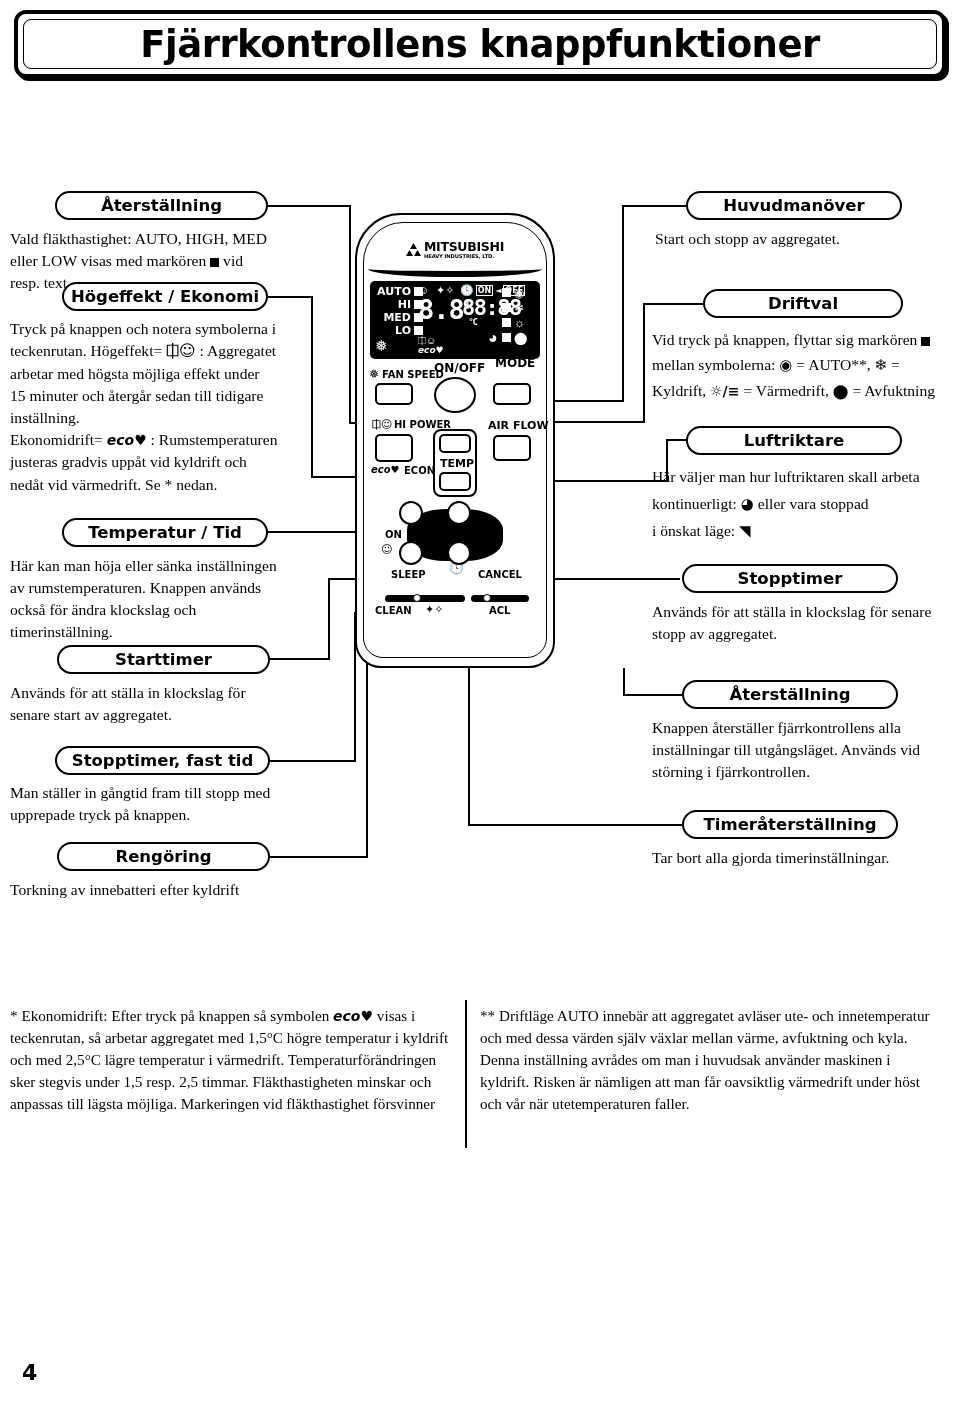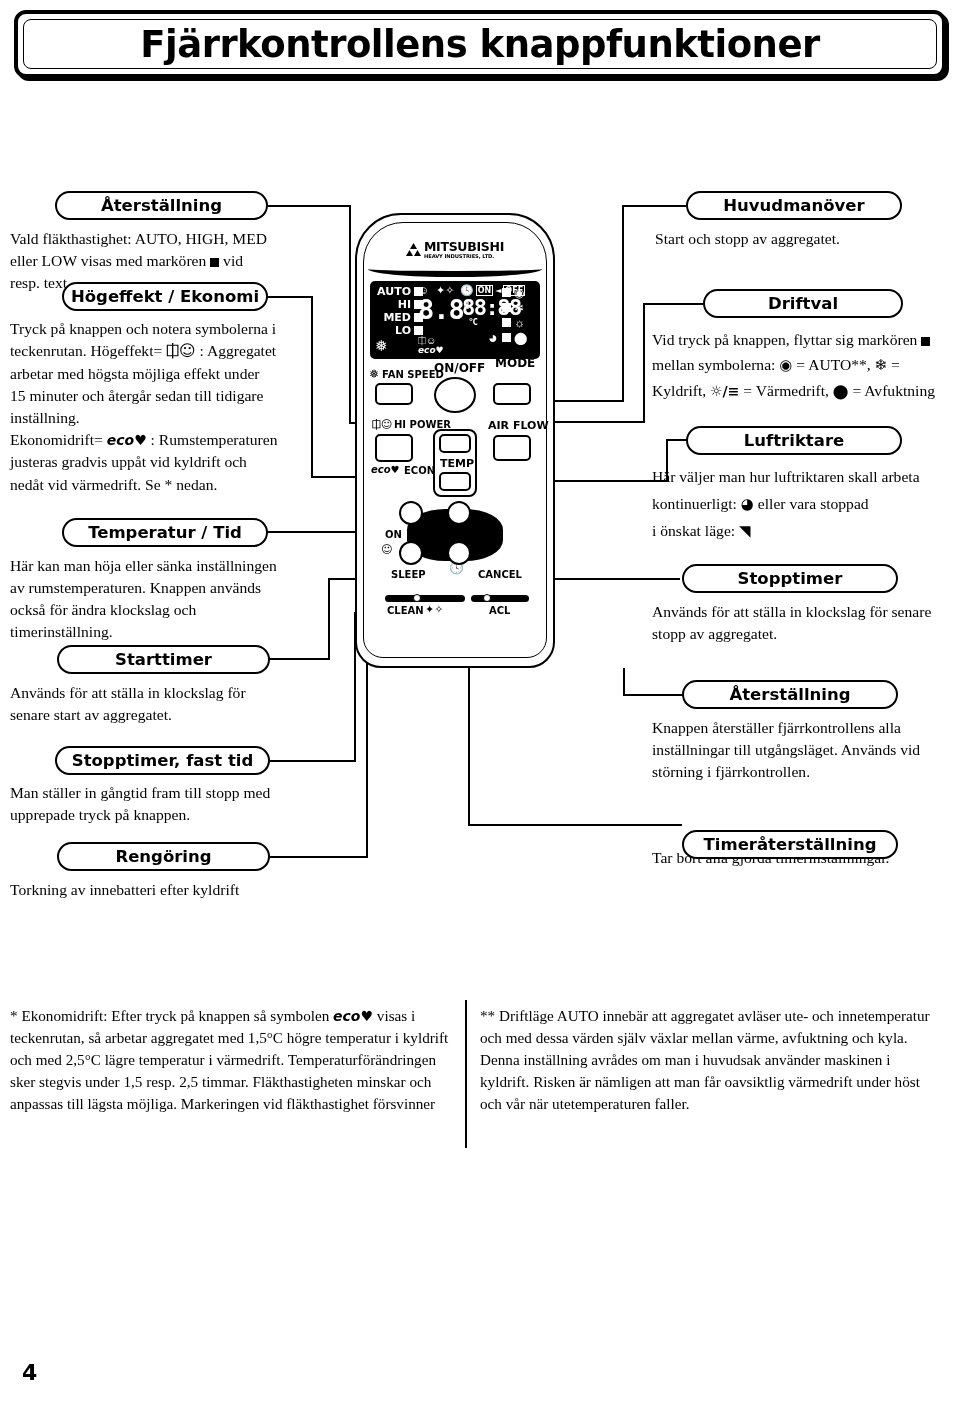--- a/index.html
+++ b/index.html
@@ -344,21 +344,21 @@
   <div class="pill" style="left:682px;top:564px;width:216px;">
     <span>Stopptimer</span>
   </div>
   <div class="para" style="left:652px;top:601px;width:285px;">Används för att ställa in klockslag för senare stopp av aggregatet.</div>
 
   <div class="pill" style="left:682px;top:680px;width:216px;">
     <span>Återställning</span>
   </div>
   <div class="para" style="left:652px;top:717px;width:290px;">Knappen återställer fjärrkontrollens alla inställningar till utgångsläget. Används vid störning i fjärrkontrollen.</div>
 
-  <div class="pill" style="left:682px;top:830px;width:216px;">
+  <div class="pill" style="left:682px;top:810px;width:216px;">
     <span>Timeråterställning</span>
   </div>
   <div class="para" style="left:652px;top:847px;width:290px;">Tar bort alla gjorda timerinställningar.</div>
 
   <div id="remote">
     <div class="rc-shell"></div>
     <div class="rc-shell2"></div>
     <div class="rc-topcurve"></div>
 
     <div class="logo-wrap">
@@ -468,21 +468,21 @@
 
     <div class="small-rbtn" style="left:44px;top:328px;width:24px;height:24px;"></div>
     <span class="btn-lbl" style="left:26px;top:330px;font-size:11px;">☺</span>
     <span class="btn-lbl" style="left:36px;top:356px;">SLEEP</span>
 
     <div class="small-rbtn" style="left:92px;top:328px;width:24px;height:24px;"></div>
     <span class="btn-lbl" style="left:82px;top:356px;margin-left:41px;">CANCEL</span>
 
     <div class="slider-bar" style="left:30px;top:382px;width:80px;"></div>
     <div class="slider-knob" style="left:58px;top:381px;"></div>
-    <span class="btn-lbl" style="left:32px;top:392px;text-align:center;">CLEAN</span>
+    <span class="btn-lbl" style="left:20px;top:392px;text-align:center;">CLEAN</span>
     <span class="btn-lbl" style="left:70px;top:390px;font-size:11px;">✦✧</span>
 
     <div class="slider-bar" style="left:116px;top:382px;width:58px;"></div>
     <div class="slider-knob" style="left:128px;top:381px;"></div>
     <span class="btn-lbl" style="left:134px;top:392px;">ACL</span>
   </div>
 
   <div class="fn-divider" style="left:465px;top:1000px;height:148px;"></div>
 
   <div class="footnote" style="left:10px;top:1005px;width:440px;">

